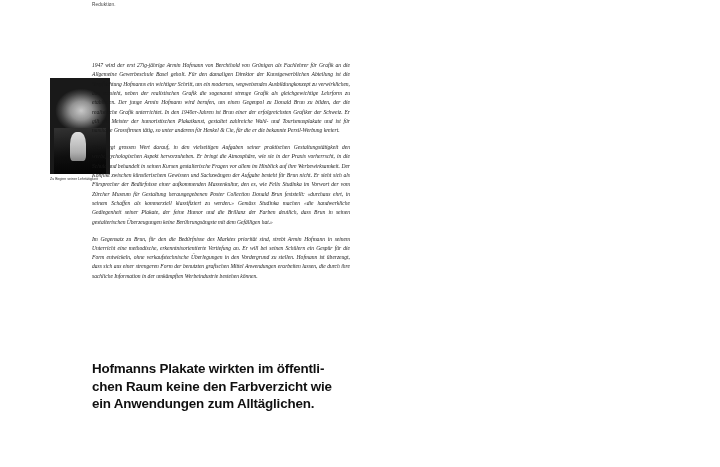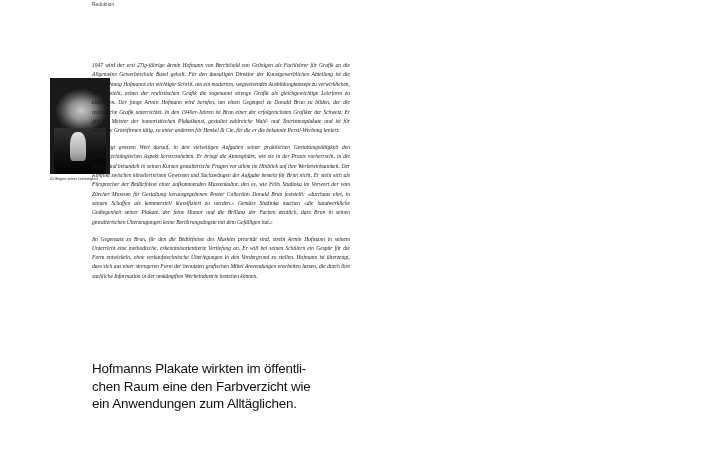--- a/index.html
+++ b/index.html
@@ -105,21 +105,21 @@
     color: #191919;
     hyphens: manual;
   }
 
   
   .headline {
     position: absolute;
     top: 360px;
     width: 262px;
     font-family: "Liberation Sans", sans-serif;
-    font-weight: 400;
+    font-weight: 700;
     font-size: 13.4px;
     line-height: 17.6px;
     letter-spacing: -0.18px;
     color: #111111;
   }
   .page-left .headline { left: 92px; }
   .headline .hl-line { display: block; white-space: pre; }
 </style>
 </head>
 <body>
@@ -136,21 +136,21 @@
     </figure>
 
     <div class="col body-italic">
       <p>1947 wird der erst 27ig-jährige Armin Hofmann von Berchthold von Grünigen als Fachlehrer für Grafik an die Allgemeine Gewerbeschule Basel geholt. Für den damaligen Direktor der Kunstgewerblichen Abteilung ist die Verpflichtung Hofmanns ein wichtiger Schritt, um ein modernes, wegweisendes Ausbildungkonzept zu verwirklichen, das vorsieht, neben der realistischen Grafik die sogenannt strenge Grafik als gleichgewichtige Lehrform zu etablieren. Der junge Armin Hofmann wird berufen, um einen Gegenpol zu Donald Brun zu bilden, der die realistische Grafik unterrichtet. In den 1940er-Jahren ist Brun einer der erfolgreichsten Grafiker der Schweiz. Er gilt als Meister der humoristischen Plakatkunst, gestaltet zahlreiche Wahl- und Tourismusplakate und ist für namhafte Grossfirmen tätig, so unter anderem für Henkel &amp; Cie, für die er die bekannte Persil-Werbung kreiert.</p>
       <p>Brun legt grossen Wert darauf, in den vielseitigen Aufgaben seiner praktischen Gestaltungstätigkeit den werbepsychologischen Aspekt hervorzuheben. Er bringt die Atmosphäre, wie sie in der Praxis vorherrscht, in die Schule und behandelt in seinen Kursen gestalterische Fragen vor allem im Hinblick auf ihre Werbewirksamkeit. Der Konflikt zwischen künstlerischem Gewissen und Sachzwängen der Aufgabe besteht für Brun nicht. Er sieht sich als Fürsprecher der Bedürfnisse einer aufkommenden Massenkultur, den es, wie Felix Studinka im Vorwort der vom Zürcher Museum für Gestaltung herausgegebenen Poster Collection Donald Brun feststellt: «durchaus ehrt, in seinem Schaffen als kommerziell klassifiziert zu werden.» Gemäss Studinka machen «die handwerkliche Gediegenheit seiner Plakate, der feine Humor und die Brillanz der Farben deutlich, dass Brun in seinen gestalterischen Überzeugungen keine Berührungsängste mit dem Gefälligen hat.»</p>
       <p>Im Gegensatz zu Brun, für den die Bedürfnisse des Marktes priorität sind, strebt Armin Hofmann in seinem Unterricht eine methodische, erkenntnisorientierte Vertiefung an. Er will bei seinen Schülern ein Gespür für die Form entwickeln, ohne verkaufstechnische Überlegungen in den Vordergrund zu stellen. Hofmann ist überzeugt, dass sich aus einer strengeren Form der benutzten grafischen Mittel Anwendungen erarbeiten lassen, die durch ihre sachliche Information in der umkämpften Werbeindustrie bestehen können.</p>
     </div>
 
     <div class="headline">
       <span class="hl-line">Hofmanns Plakate wirkten im öffentli-</span>
-      <span class="hl-line">chen Raum eine den Farbverzicht wie</span>
+      <span class="hl-line">chen Raum keine den Farbverzicht wie</span>
       <span class="hl-line">ein Anwendungen zum Alltäglichen.</span>
     </div>
 
   </div>
 
   <div class="page page-right">
 
     
 
     

